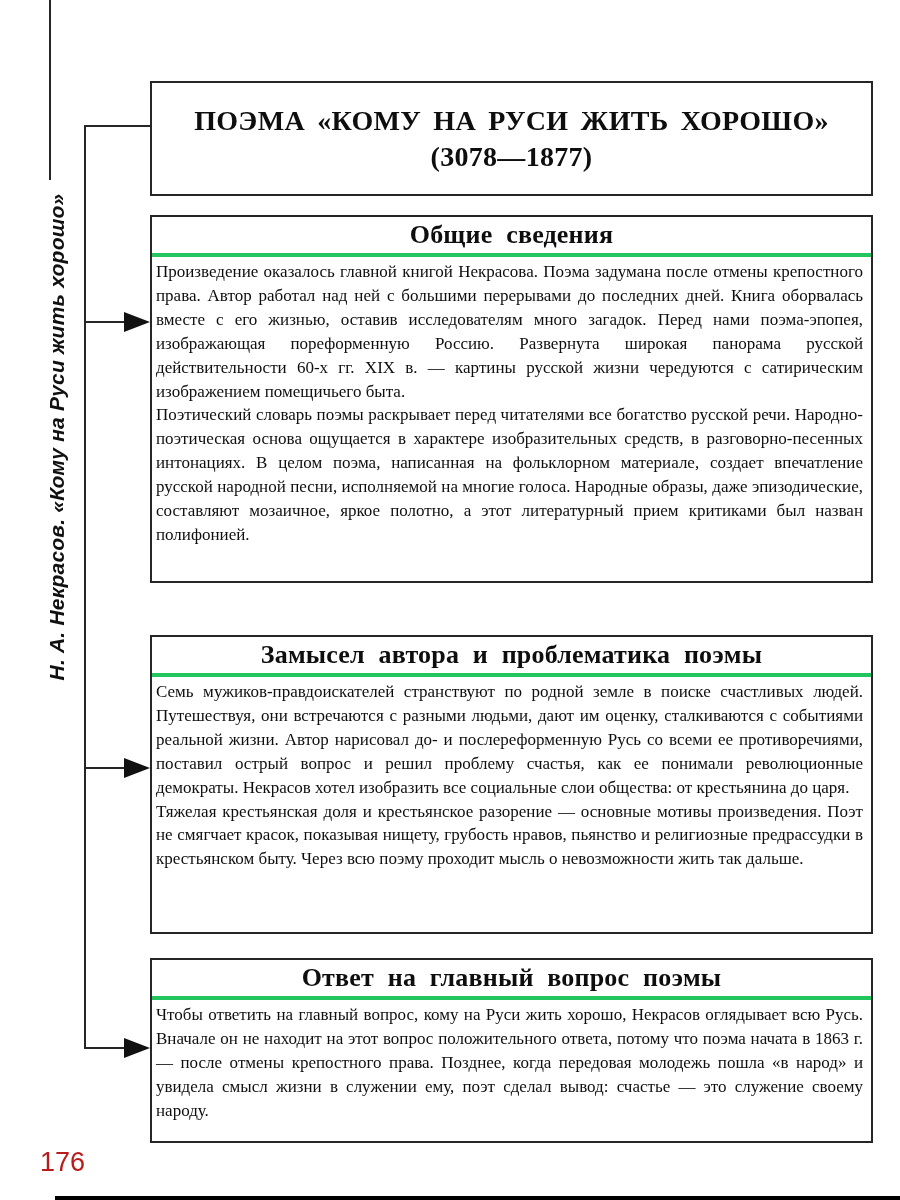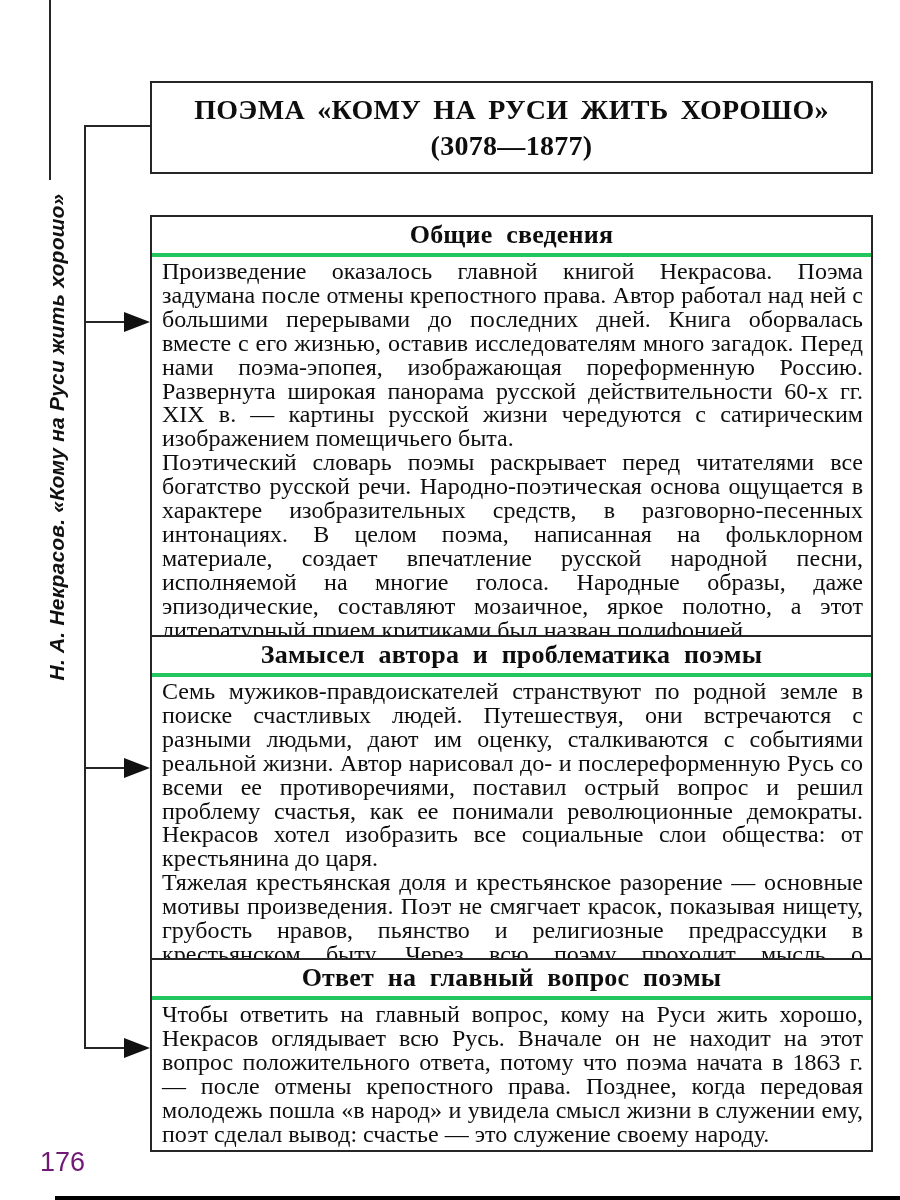--- a/index.html
+++ b/index.html
@@ -42,21 +42,21 @@
   .box {
     position: absolute;
     left: 150px;
     width: 723px;
     box-sizing: border-box;
     border: 2px solid #262626;
     background: #ffffff;
   }
   .title-box {
     top: 81px;
-    height: 93px;
+    height: 115px;
     display: flex;
     flex-direction: column;
     justify-content: center;
     align-items: center;
     text-align: center;
   }
   .title-line {
     font-weight: bold;
     font-size: 28px;
     line-height: 36px;
@@ -67,38 +67,38 @@
   .sec-header {
     border-bottom: 4px solid #22c55e;
     text-align: center;
     font-weight: bold;
     font-size: 26px;
     line-height: 36px;
     word-spacing: 7px;
     letter-spacing: 0.2px;
   }
   .sec-body {
-    padding: 3px 8px 4px 10px;
-    font-size: 24px;
+    padding: 3px 8px 4px 4px;
+    font-size: 17px;
     line-height: 23.9px;
     text-align: justify;
   }
   .sec-body p { margin: 0; }
 
   .sec-1 { top: 215px; min-height: 368px; }
   .sec-2 { top: 635px; min-height: 299px; }
   .sec-3 { top: 958px; min-height: 185px; }
 
   .page-number {
     position: absolute;
     left: 40px;
     top: 1147px;
     font-family: "Liberation Sans", sans-serif;
     font-size: 27px;
-    color: #701a75;
+    color: #b91c1c;
   }
   .footer-bar {
     position: absolute;
     left: 55px;
     top: 1196px;
     width: 845px;
     height: 4px;
     background: #000000;
   }
 </style>

